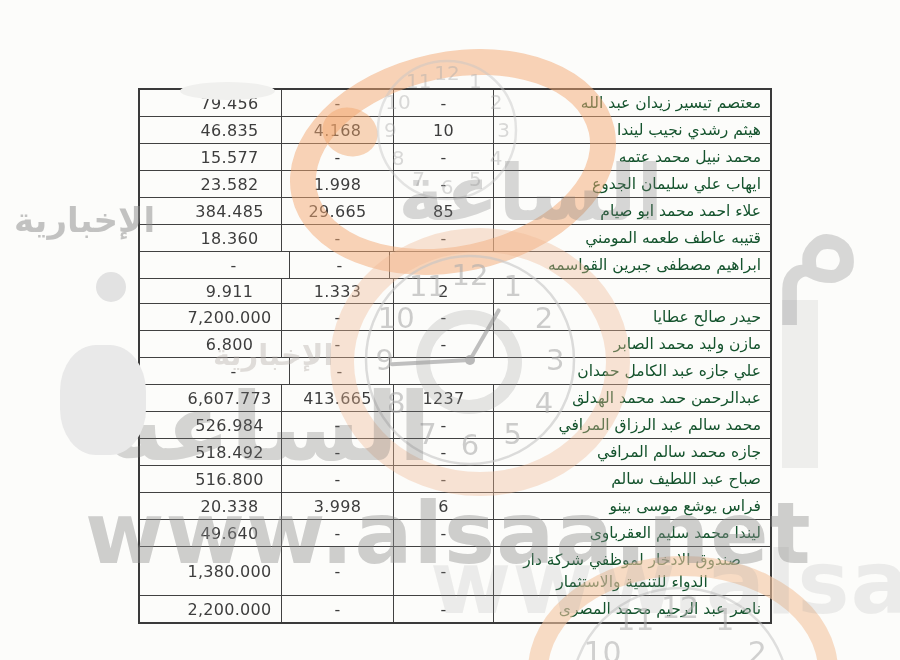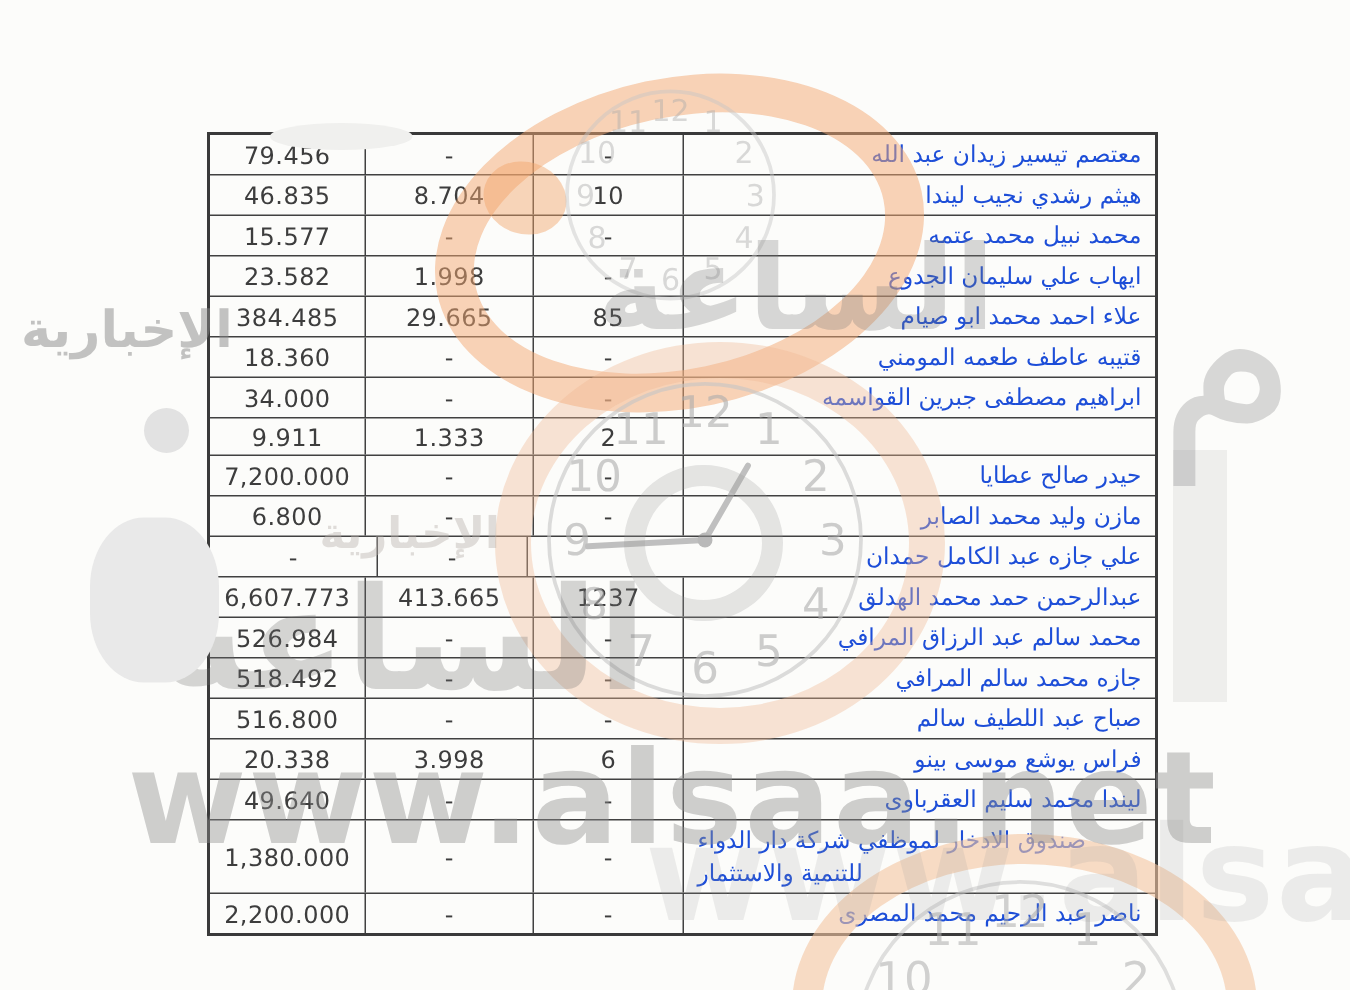--- a/index.html
+++ b/index.html
@@ -3,31 +3,31 @@
 <meta charset="utf-8">
 <style>
   html,body{margin:0;padding:0;}
   body{width:900px;height:660px;overflow:hidden;background:#fdfdfc;
        font-family:"DejaVu Sans", sans-serif;}
   .stage{position:relative;width:900px;height:660px;overflow:hidden;background:#fcfcfa;}
 
   
   .table-wrap{position:absolute;left:138px;top:88px;width:634px;
               border:2px solid #3a3a3a;z-index:1;background:transparent;box-sizing:border-box;}
-  .row{display:flex;align-items:stretch;min-height:25px;border-top:1.4px solid #414141;box-sizing:border-box;}
+  .row{display:flex;align-items:stretch;min-height:25px;border-top:1.4px solid #414141;box-sizing:border-box;padding-left:38px;}
   .row:first-child{border-top:none;}
   .cell{display:flex;align-items:center;justify-content:center;
         color:#3d3d3d;font-size:16px;box-sizing:border-box;
         border-right:1.4px solid #414141;letter-spacing:.3px;}
   .cell.amount{width:104px;}
   .cell.mid{width:112px;}
   .cell.small{width:100px;}
-  .cell.name{flex:1;border-right:none;direction:rtl;text-align:left;
+  .cell.name{flex:1;border-right:none;direction:rtl;text-align:center;
              justify-content:flex-start;padding:2px 9px;font-size:15.5px;
-             line-height:1.42;color:#1d4ed8;letter-spacing:0;}
+             line-height:1.42;color:#14532d;letter-spacing:0;}
 
   
   .watermark{position:absolute;inset:0;pointer-events:none;z-index:5;}
   .watermark *{pointer-events:none;}
   .wm-abs{position:absolute;}
   .site-url{font-weight:bold;white-space:nowrap;color:#8f8f8f;letter-spacing:1px;}
   .site-url.main{left:85px;top:483px;font-size:86px;opacity:.42;}
   .site-url.echo{left:430px;top:531px;font-size:88px;opacity:.16;color:#9a9a9a;}
   .ar-gray{color:#8a8a8a;white-space:nowrap;direction:rtl;}
   .ring{border-style:solid;border-radius:50%;box-sizing:border-box;}
@@ -45,21 +45,21 @@
   <div class="table-wrap">
     <div class="row">
       <div class="cell amount">79.456</div>
       <div class="cell mid">-</div>
       <div class="cell small">-</div>
       <div class="cell name">معتصم تيسير زيدان عبد الله</div>
     </div>
 
     <div class="row">
       <div class="cell amount">46.835</div>
-      <div class="cell mid">8.704</div>
+      <div class="cell mid">4.168</div>
       <div class="cell small">10</div>
       <div class="cell name">هيثم رشدي نجيب ليندا</div>
     </div>
 
     <div class="row">
       <div class="cell amount">15.577</div>
       <div class="cell mid">-</div>
       <div class="cell small">-</div>
       <div class="cell name">محمد نبيل محمد عتمه</div>
     </div>
@@ -79,21 +79,20 @@
     </div>
 
     <div class="row">
       <div class="cell amount">18.360</div>
       <div class="cell mid">-</div>
       <div class="cell small">-</div>
       <div class="cell name">قتيبه عاطف طعمه المومني</div>
     </div>
 
     <div class="row">
-      <div class="cell amount">34.000</div>
       <div class="cell mid">-</div>
       <div class="cell small">-</div>
       <div class="cell name">ابراهيم مصطفى جبرين القواسمه</div>
     </div>
 
     <div class="row">
       <div class="cell amount">9.911</div>
       <div class="cell mid">1.333</div>
       <div class="cell small">2</div>
     </div>

